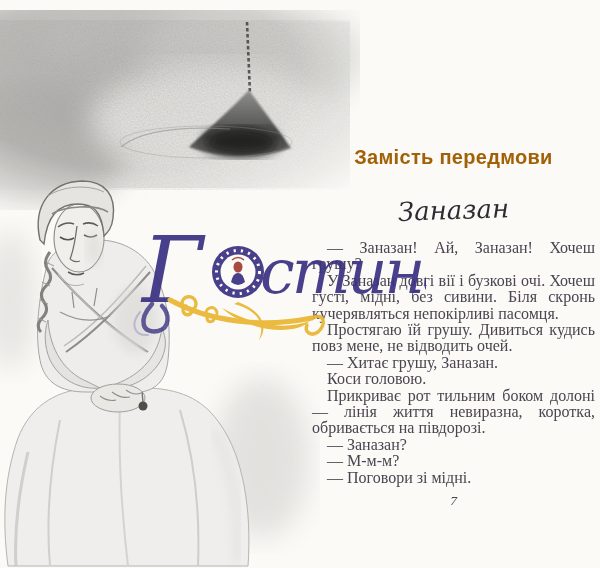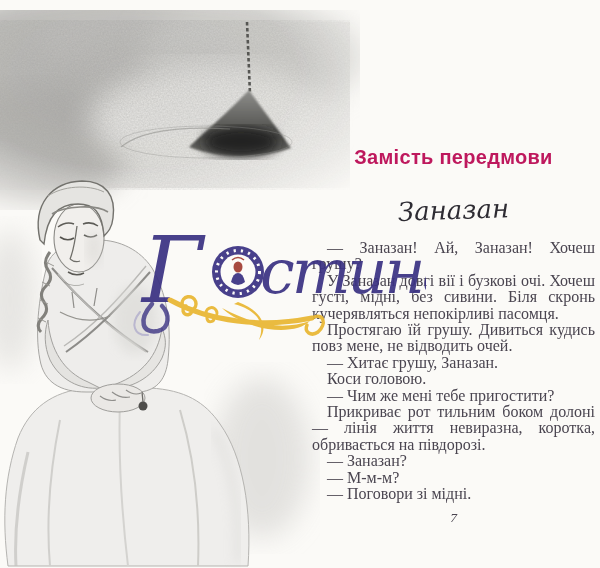--- a/index.html
+++ b/index.html
@@ -7,21 +7,21 @@
     width:600px;height:568px;position:relative;overflow:hidden;
     background:#fbfaf7;
     font-family:"Liberation Serif",serif;
   }
   .art{position:absolute;left:0;top:0;}
   .text-col{
     position:absolute;left:312px;top:146px;width:283px;z-index:2;
   }
   .section-title{
     font-family:"Liberation Sans",sans-serif;font-weight:700;
-    font-size:20px;letter-spacing:.3px;color:#be185d;text-align:center;margin:0;
+    font-size:20px;letter-spacing:.3px;color:#a16207;text-align:center;margin:0;
   }
   .story-title{
     font-family:"DejaVu Serif",serif;font-style:italic;font-size:26px;
     color:#2e2c33;text-align:center;margin-top:26px;transform:rotate(-2deg);
   }
   .paras{margin-top:15px;}
   .paras p{
     margin:0;text-indent:15px;text-align:justify;
     font-size:16px;line-height:16.4px;color:#4a4550;
   }
@@ -144,21 +144,20 @@
 
 <div class="text-col">
   <h1 class="section-title">Замість передмови</h1>
   <div class="story-title">Заназан</div>
   <div class="paras">
       <p>— Заназан! Ай, Заназан! Хочеш грушу?</p>
       <p>У Заназан довгі вії і бузкові очі. Хочеш густі, мідні, без сивини. Біля скронь кучерявляться непокірливі пасомця.</p>
       <p>Простягаю їй грушу. Дивиться кудись повз мене, не відводить очей.</p>
       <p>— Хитає грушу, Заназан.</p>
       <p>Коси головою.</p>
-      <p>— Чим же мені тебе пригостити?</p>
       <p>Прикриває рот тильним боком долоні — лінія життя невиразна, коротка, обривається на півдорозі.</p>
       <p>— Заназан?</p>
       <p>— М-м-м?</p>
       <p>— Поговори зі мідні.</p>
     </div>
   <div class="page-number">7</div>
 </div>
 
 <svg class="watermark" width="300" height="136" viewBox="0 0 300 136">
   <g opacity="0.93">

